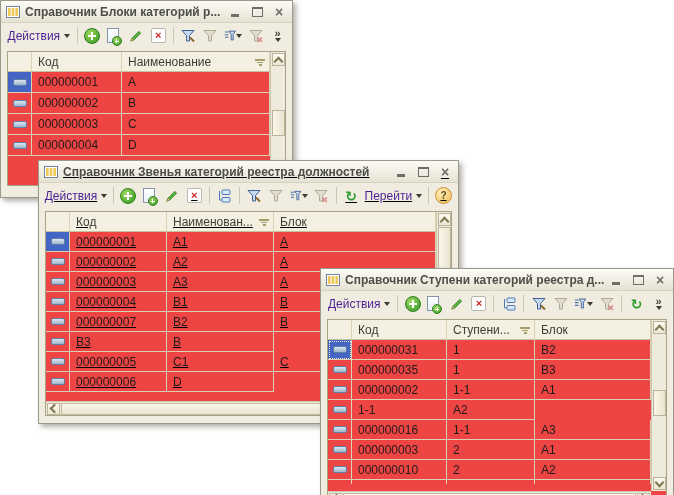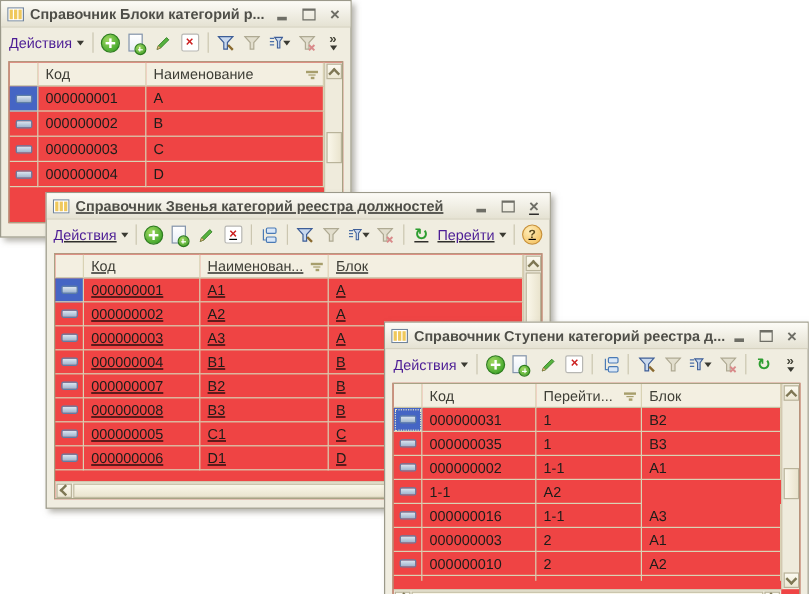--- a/index.html
+++ b/index.html
@@ -377,38 +377,36 @@
               <span class="dash"></span>
             </div>
           <div class="cell">000000007</div>
           <div class="cell">B2</div>
           <div class="cell">B</div>
         </div>
         <div class="trow g2 r21">
           <div class="cell marker">
               <span class="dash"></span>
             </div>
-          <div class="cell">000000008</div>
           <div class="cell">B3</div>
           <div class="cell">B</div>
         </div>
         <div class="trow g2 r21">
           <div class="cell marker">
               <span class="dash"></span>
             </div>
           <div class="cell">000000005</div>
           <div class="cell">C1</div>
           <div class="cell">C</div>
         </div>
         <div class="trow g2 r21">
           <div class="cell marker">
               <span class="dash"></span>
             </div>
           <div class="cell">000000006</div>
-          <div class="cell">D1</div>
           <div class="cell">D</div>
         </div>
       </div>
     </div>
     <div class="vscroll abovehs">
       <div class="sb-btn sb-up">
           <span class="ch ch-up"></span>
         </div>
       <div class="vthumb" style="top:15px;height:120px;"></div>
       <div class="sb-btn sb-dn">
@@ -509,21 +507,21 @@
     <div class="tb-btn tb-ovf">
       <span class="ovf-ch">»</span>
       <span class="dd"></span>
     </div>
   </div>
   <div class="table">
     <div class="grid">
       <div class="trow g3 thead">
         <div class="cell marker"></div>
         <div class="cell">Код</div>
-        <div class="cell"><span>Перейти...</span><span class="sort-ic">
+        <div class="cell"><span>Ступени...</span><span class="sort-ic">
               <i></i>
               <i></i>
               <i></i>
             </span></div>
         <div class="cell">Блок</div>
       </div>
       <div class="tbody">
         <div class="trow g3 r21">
           <div class="cell marker sel sel-focus">
               <span class="dash"></span>

